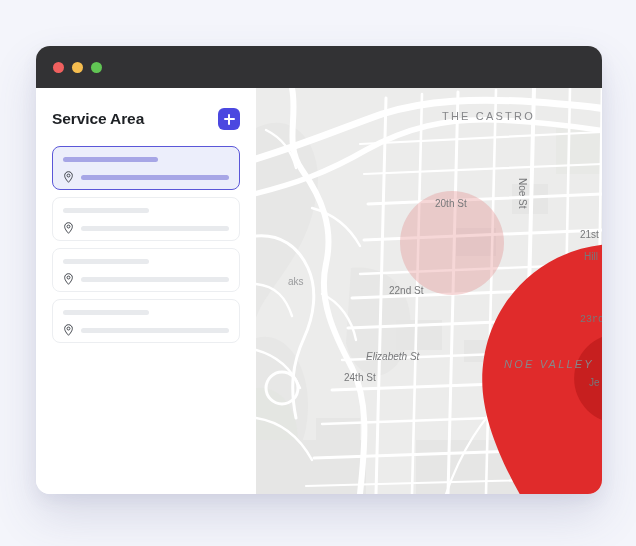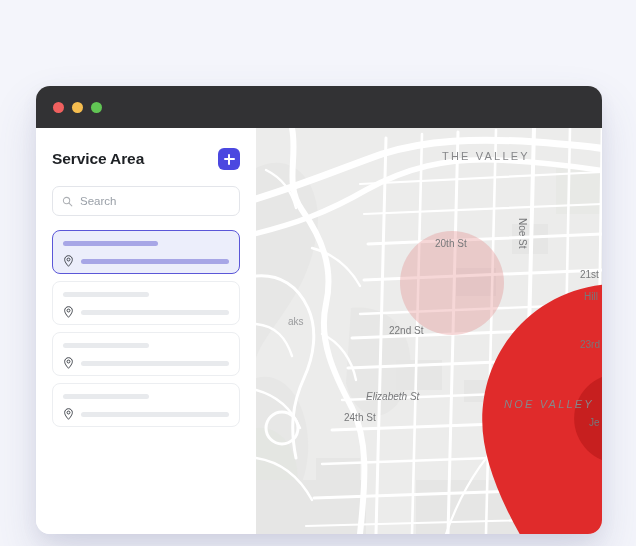--- a/index.html
+++ b/index.html
@@ -11,21 +11,20 @@
     height: 546px;
     background: #f4f5fb;
     font-family: "Liberation Sans", sans-serif;
     overflow: hidden;
   }
 
   .stage {
     position: relative;
     width: 636px;
     height: 429px;
-    margin-top: 40px;
   }
 
   
   .window {
     position: absolute;
     left: 36px;
     top: 46px;
     width: 566px;
     height: 448px;
     border-radius: 14px;
@@ -226,27 +225,20 @@
 
     <div class="body-row">
 
       <div class="sidebar">
 
         <div class="side-head">
           <div class="side-title">Service Area</div>
           <button class="add-btn" title="Add"></button>
         </div>
 
-        <div class="search-box">
-          <svg class="search-ico" viewBox="0 0 16 16">
-            <circle cx="6.6" cy="6.6" r="4.6" fill="none" stroke="#6b7078" stroke-width="1.5"></circle>
-            <line x1="10.2" y1="10.2" x2="14.3" y2="14.3" stroke="#6b7078" stroke-width="1.5" stroke-linecap="round"></line>
-          </svg>
-          <span class="search-text">Search</span>
-        </div>
 
         <div class="list">
 
           <div class="card selected">
             <div class="bar-top" style="width:57%"></div>
             <div class="row2">
               <svg class="pin-ico" viewBox="0 0 12 14">
                 <path d="M6 0.8c-2.5 0-4.5 2-4.5 4.5 0 3.3 4.5 7.9 4.5 7.9s4.5-4.6 4.5-7.9c0-2.5-2-4.5-4.5-4.5z" fill="none" stroke="#3a3f46" stroke-width="1.1"></path>
                 <circle cx="6" cy="5.3" r="1.7" fill="none" stroke="#3a3f46" stroke-width="1.1"></circle>
               </svg>
@@ -357,27 +349,27 @@
           </g>
         </svg>
 
         <div class="circle-zone"></div>
 
         <svg class="pin-marker" viewBox="0 0 14 19">
           <path d="M7 0.6C3.4 0.6 0.6 3.4 0.6 7c0 4.8 6.4 11.6 6.4 11.6S13.4 11.8 13.4 7c0-3.6-2.8-6.4-6.4-6.4z" fill="#e02b2b"></path>
           <circle cx="7" cy="6.9" r="2.1" fill="#c71f1f"></circle>
         </svg>
 
-        <div class="maplabel lbl-hood" style="left:186px; top:22px;">THE VALLEY</div>
+        <div class="maplabel lbl-hood" style="left:186px; top:22px;">THE CASTRO</div>
         <div class="maplabel lbl-street" style="left:272px; top:90px; transform:rotate(90deg); transform-origin:left top;">Noe St</div>
         <div class="maplabel lbl-street" style="left:179px; top:110px;">20th St</div>
         <div class="maplabel lbl-street" style="left:324px; top:141px;">21st</div>
         <div class="maplabel lbl-street" style="left:328px; top:163px;text-align:right;">Hill</div>
         <div class="maplabel lbl-street" style="left:133px; top:197px;">22nd St</div>
-        <div class="maplabel lbl-street" style="left:324px; top:211px;">23rd</div>
+        <div class="maplabel lbl-street" style="left:324px; top:226px;font-family:Liberation Mono, monospace;">23rd</div>
         <div class="maplabel lbl-street" style="left:110px; top:263px;font-style:italic;">Elizabeth St</div>
         <div class="maplabel lbl-hood" style="left:248px; top:270px;font-style:italic;">NOE VALLEY</div>
         <div class="maplabel lbl-street" style="left:88px;  top:284px;">24th St</div>
         <div class="maplabel lbl-street" style="left:333px; top:289px;">Je</div>
         <div class="maplabel lbl-street lbl-faint" style="left:0px; top:188px;padding-left:32px;">aks</div>
 
       </div>
     </div>
   </div>
 </div>

